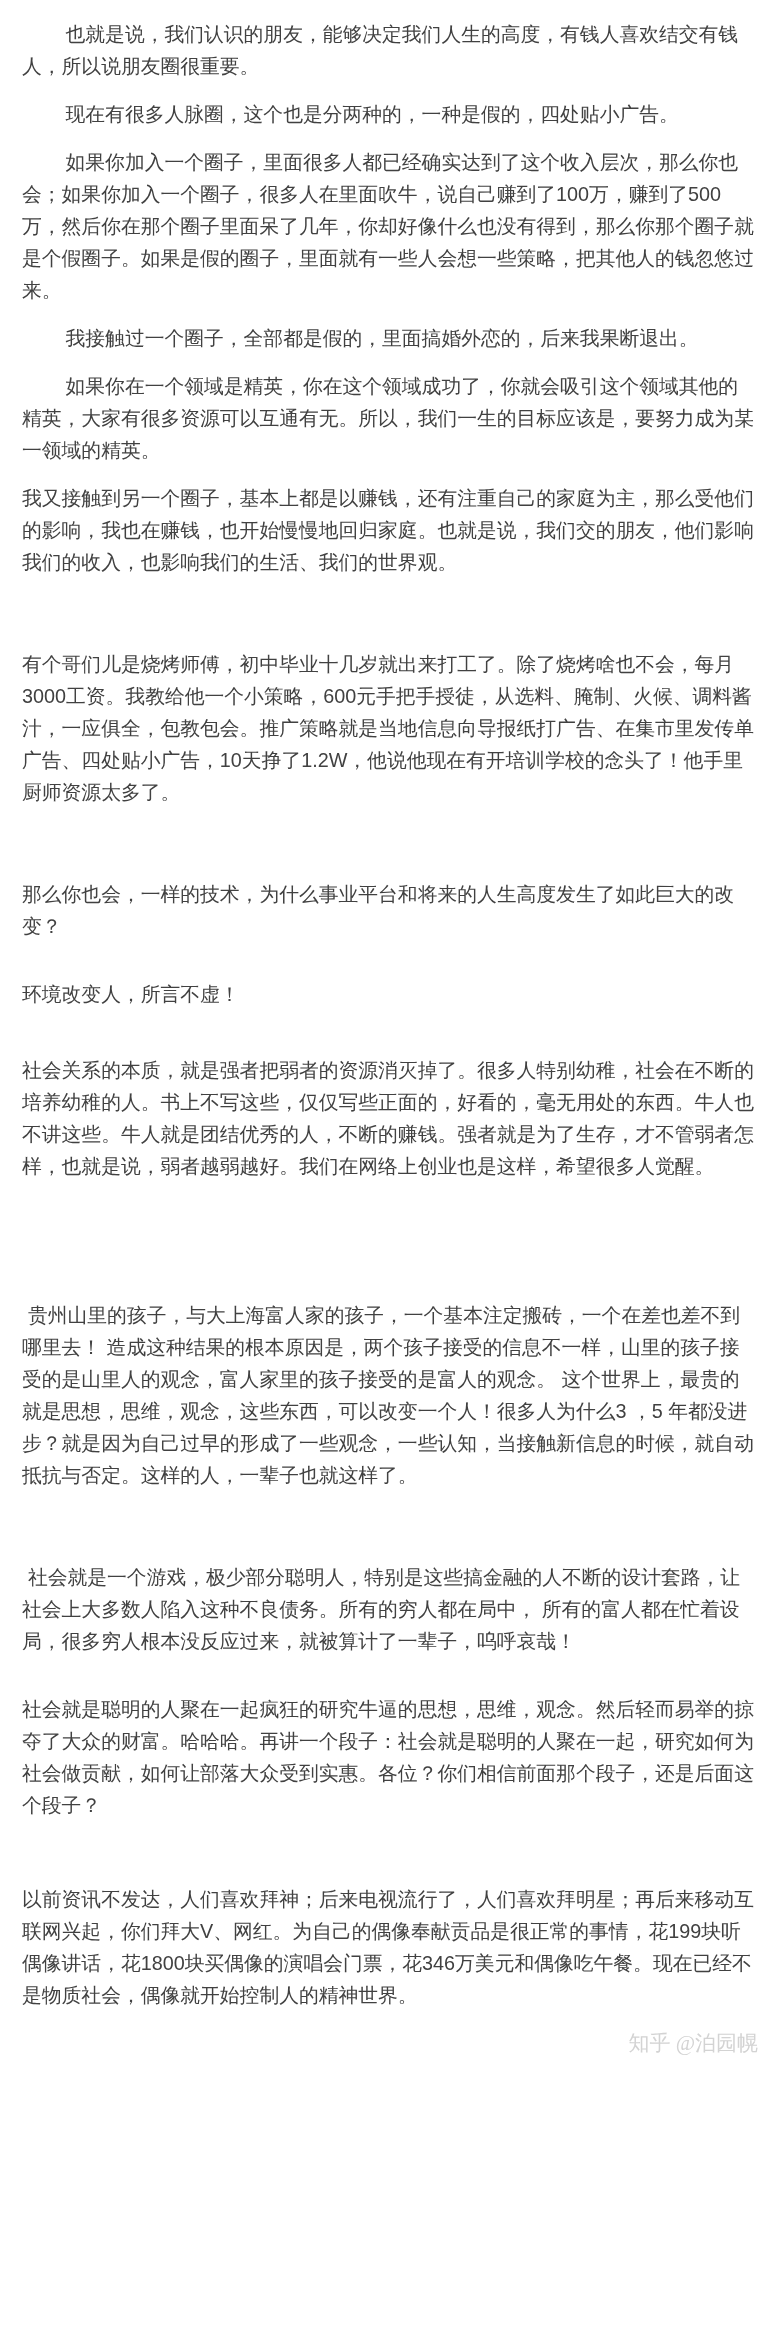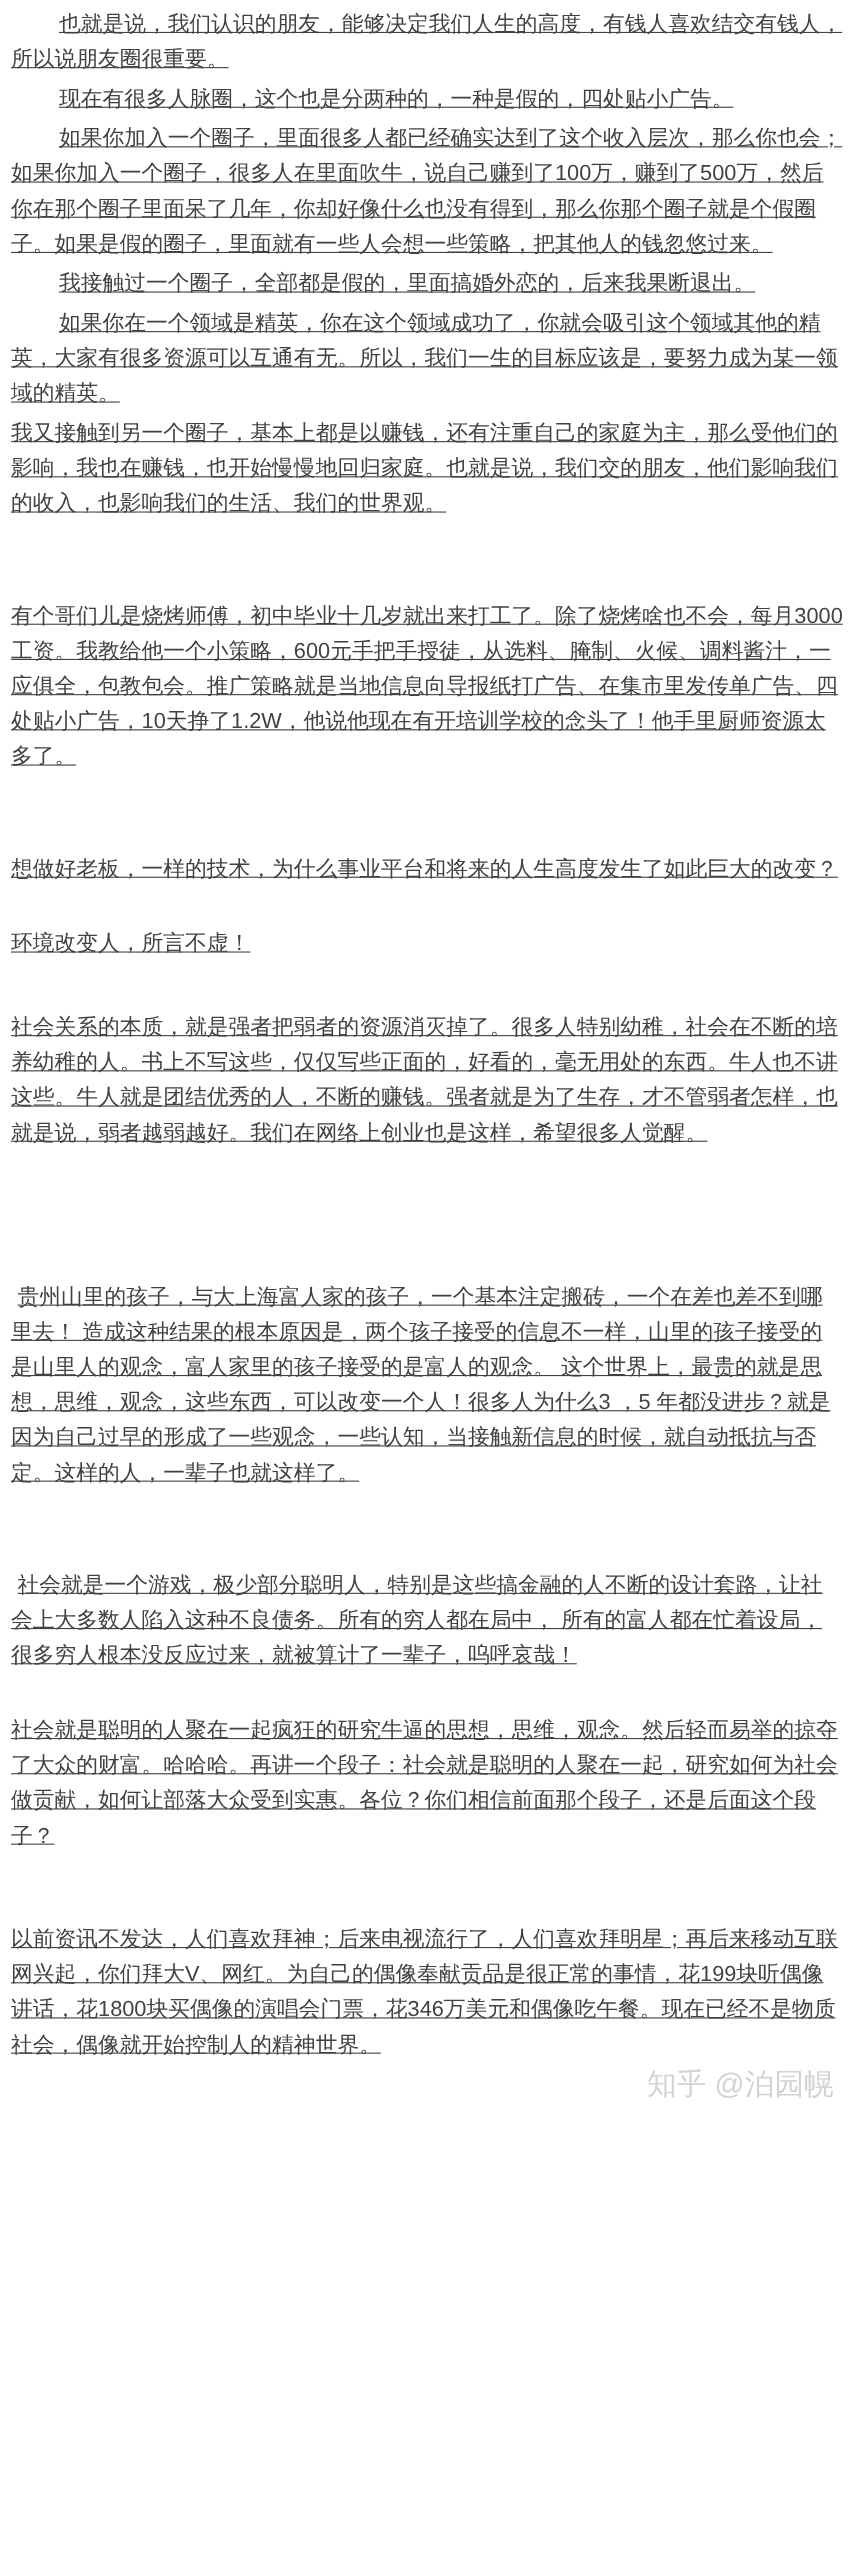--- a/index.html
+++ b/index.html
@@ -14,52 +14,52 @@
     overflow: hidden;
   }
   .article {
     padding: 2px 6px 0 6px;
     color: var(--text, #414141);
     font-size: 19.8px;
     line-height: 32px;
     text-align: left;
   }
   .para {
-    margin: 4px;
+    margin: 16px;
     word-break: normal;
-    text-decoration: underline;
   }
   .indent     { text-indent: 2.2em; }
   .indent-sm  { text-indent: 0.3em; }
   .gap-32  { margin-top: 32px; }
   .gap-36  { margin-top: 36px; }
   .gap-44  { margin-top: 44px; }
   .gap-62  { margin-top: 62px; }
   .gap-70  { margin-top: 70px; }
   .gap-117 { margin-top: 117px; }
   .watermark {
     padding-right: 13px;
     text-align: right;
-    font-size: 27px;
+    font-size: 21px;
     line-height: 32px;
     color: var(--watermark, #d3d3d3);
+    font-family: Liberation Serif, serif;
   }
 </style>
 </head>
 <body>
 
 <main class="article">
   <p class="para indent">也就是说，我们认识的朋友，能够决定我们人生的高度，有钱人喜欢结交有钱人，所以说朋友圈很重要。</p>
   <p class="para indent">现在有很多人脉圈，这个也是分两种的，一种是假的，四处贴小广告。</p>
   <p class="para indent">如果你加入一个圈子，里面很多人都已经确实达到了这个收入层次，那么你也会；如果你加入一个圈子，很多人在里面吹牛，说自己赚到了100万，赚到了500万，然后你在那个圈子里面呆了几年，你却好像什么也没有得到，那么你那个圈子就是个假圈子。如果是假的圈子，里面就有一些人会想一些策略，把其他人的钱忽悠过来。</p>
   <p class="para indent">我接触过一个圈子，全部都是假的，里面搞婚外恋的，后来我果断退出。</p>
   <p class="para indent">如果你在一个领域是精英，你在这个领域成功了，你就会吸引这个领域其他的精英，大家有很多资源可以互通有无。所以，我们一生的目标应该是，要努力成为某一领域的精英。</p>
   <p class="para">我又接触到另一个圈子，基本上都是以赚钱，还有注重自己的家庭为主，那么受他们的影响，我也在赚钱，也开始慢慢地回归家庭。也就是说，我们交的朋友，他们影响我们的收入，也影响我们的生活、我们的世界观。</p>
   <p class="para gap-70">有个哥们儿是烧烤师傅，初中毕业十几岁就出来打工了。除了烧烤啥也不会，每月3000工资。我教给他一个小策略，600元手把手授徒，从选料、腌制、火候、调料酱汁，一应俱全，包教包会。推广策略就是当地信息向导报纸打广告、在集市里发传单广告、四处贴小广告，10天挣了1.2W，他说他现在有开培训学校的念头了！他手里厨师资源太多了。</p>
-  <p class="para gap-70">想做好老板，一样的技术，为什么事业平台和将来的人生高度发生了如此巨大的改变？</p>
+  <p class="para gap-70">那么你也会，一样的技术，为什么事业平台和将来的人生高度发生了如此巨大的改变？</p>
   <p class="para gap-36">环境改变人，所言不虚！</p>
   <p class="para gap-44">社会关系的本质，就是强者把弱者的资源消灭掉了。很多人特别幼稚，社会在不断的培养幼稚的人。书上不写这些，仅仅写些正面的，好看的，毫无用处的东西。牛人也不讲这些。牛人就是团结优秀的人，不断的赚钱。强者就是为了生存，才不管弱者怎样，也就是说，弱者越弱越好。我们在网络上创业也是这样，希望很多人觉醒。</p>
   <p class="para gap-117 indent-sm">贵州山里的孩子，与大上海富人家的孩子，一个基本注定搬砖，一个在差也差不到哪里去！ 造成这种结果的根本原因是，两个孩子接受的信息不一样，山里的孩子接受的是山里人的观念，富人家里的孩子接受的是富人的观念。 这个世界上，最贵的就是思想，思维，观念，这些东西，可以改变一个人！很多人为什么3 ，5 年都没进步？就是因为自己过早的形成了一些观念，一些认知，当接触新信息的时候，就自动抵抗与否定。这样的人，一辈子也就这样了。</p>
   <p class="para gap-70 indent-sm">社会就是一个游戏，极少部分聪明人，特别是这些搞金融的人不断的设计套路，让社会上大多数人陷入这种不良债务。所有的穷人都在局中， 所有的富人都在忙着设局，很多穷人根本没反应过来，就被算计了一辈子，呜呼哀哉！</p>
   <p class="para gap-36">社会就是聪明的人聚在一起疯狂的研究牛逼的思想，思维，观念。然后轻而易举的掠夺了大众的财富。哈哈哈。再讲一个段子：社会就是聪明的人聚在一起，研究如何为社会做贡献，如何让部落大众受到实惠。各位？你们相信前面那个段子，还是后面这个段子？</p>
   <p class="para gap-62">以前资讯不发达，人们喜欢拜神；后来电视流行了，人们喜欢拜明星；再后来移动互联网兴起，你们拜大V、网红。为自己的偶像奉献贡品是很正常的事情，花199块听偶像讲话，花1800块买偶像的演唱会门票，花346万美元和偶像吃午餐。现在已经不是物质社会，偶像就开始控制人的精神世界。</p>
   <div class="watermark">知乎 @泊园幌</div>
 </main>
 
 </body></html>

